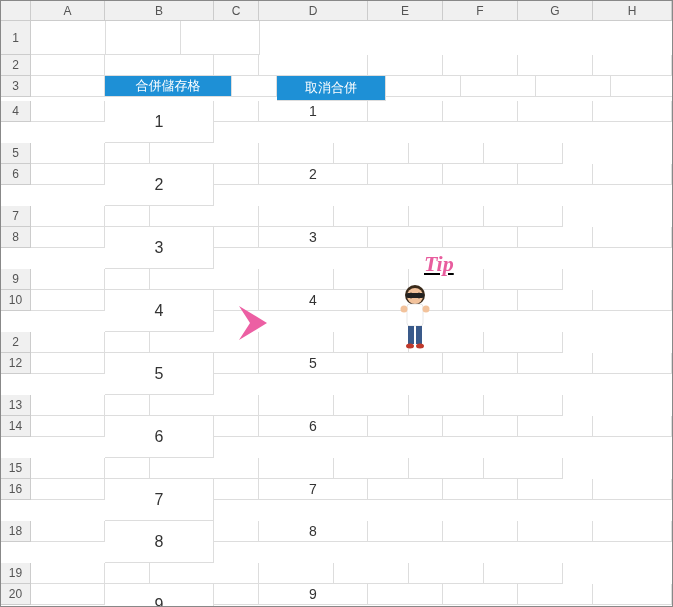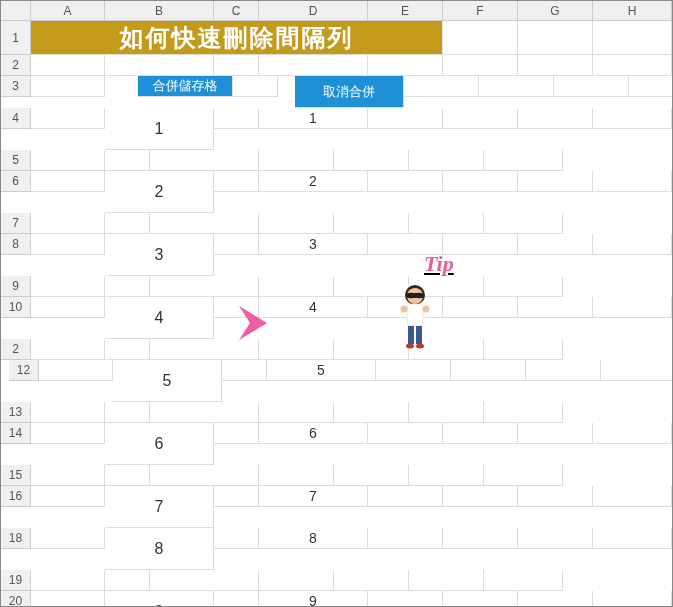--- a/index.html
+++ b/index.html
@@ -69,42 +69,41 @@
         <div class="col-head" style="width: 109px;">D</div>
         <div class="col-head" style="width: 75px;">E</div>
         <div class="col-head" style="width: 75px;">F</div>
         <div class="col-head" style="width: 75px;">G</div>
         <div class="col-head" style="width: 79px;">H</div>
       </div>
   </div>
   <div id="rows">
       <div class="row">
         <div class="row-head" style="height: 34px;">1</div>
-        <div class="cell title-cell" style="width: 412px; height: 34px;">如何快速刪除間隔列</div>
         <div class="cell" style="width: 75px; height: 34px;"></div>
         <div class="cell" style="width: 75px; height: 34px;"></div>
         <div class="cell" style="width: 79px; height: 34px;"></div>
       </div>
       <div class="row">
         <div class="row-head" style="height: 21px;">2</div>
         <div class="cell" style="width: 74px; height: 21px;"></div>
         <div class="cell" style="width: 109px; height: 21px;"></div>
         <div class="cell" style="width: 45px; height: 21px;"></div>
         <div class="cell" style="width: 109px; height: 21px;"></div>
         <div class="cell" style="width: 75px; height: 21px;"></div>
         <div class="cell" style="width: 75px; height: 21px;"></div>
         <div class="cell" style="width: 75px; height: 21px;"></div>
         <div class="cell" style="width: 79px; height: 21px;"></div>
       </div>
       <div class="row">
         <div class="row-head" style="height: 21px;">3</div>
         <div class="cell" style="width: 74px; height: 21px;"></div>
-        <div class="cell header-cell" style="width: 95px; height: 21px; margin-left: 33px;">合併儲存格</div>
-        <div class="cell" style="width: 45px; height: 21px;"></div>
-        <div class="cell header-cell" style="width: 109px; height: 32px; margin-left: 17px;">取消合併</div>
+        <div class="cell header-cell" style="width: 127px; height: 21px;">合併儲存格</div>
+        <div class="cell" style="width: 45px; height: 21px;"></div>
+        <div class="cell header-cell" style="width: 109px; height: 25px;">取消合併</div>
         <div class="cell" style="width: 75px; height: 21px;"></div>
         <div class="cell" style="width: 75px; height: 21px;"></div>
         <div class="cell" style="width: 75px; height: 21px;"></div>
         <div class="cell" style="width: 79px; height: 21px;"></div>
       </div>
       <div class="row">
         <div class="row-head" style="height: 21px;">4</div>
         <div class="cell" style="width: 74px; height: 21px;"></div>
         <div class="cell merged-num" style="width: 109px; height: 42px;">1</div>
         <div class="cell" style="width: 45px; height: 21px;"></div>
@@ -181,21 +180,21 @@
         <div class="row-head" style="height: 21px;">2</div>
         <div class="cell" style="width: 74px; height: 21px;"></div>
         <div class="cell" style="width: 45px; height: 21px;"></div>
         <div class="cell" style="width: 109px; height: 21px;"></div>
         <div class="cell" style="width: 75px; height: 21px;"></div>
         <div class="cell" style="width: 75px; height: 21px;"></div>
         <div class="cell" style="width: 75px; height: 21px;"></div>
         <div class="cell" style="width: 79px; height: 21px;"></div>
       </div>
       <div class="row">
-        <div class="row-head" style="height: 21px; margin-left: 8px;">12</div>
+        <div class="row-head" style="height: 21px;">12</div>
         <div class="cell" style="width: 74px; height: 21px;"></div>
         <div class="cell merged-num" style="width: 109px; height: 42px;">5</div>
         <div class="cell" style="width: 45px; height: 21px;"></div>
         <div class="cell num" style="width: 109px; height: 21px;">5</div>
         <div class="cell" style="width: 75px; height: 21px;"></div>
         <div class="cell" style="width: 75px; height: 21px;"></div>
         <div class="cell" style="width: 75px; height: 21px;"></div>
         <div class="cell" style="width: 79px; height: 21px;"></div>
       </div>
       <div class="row">

